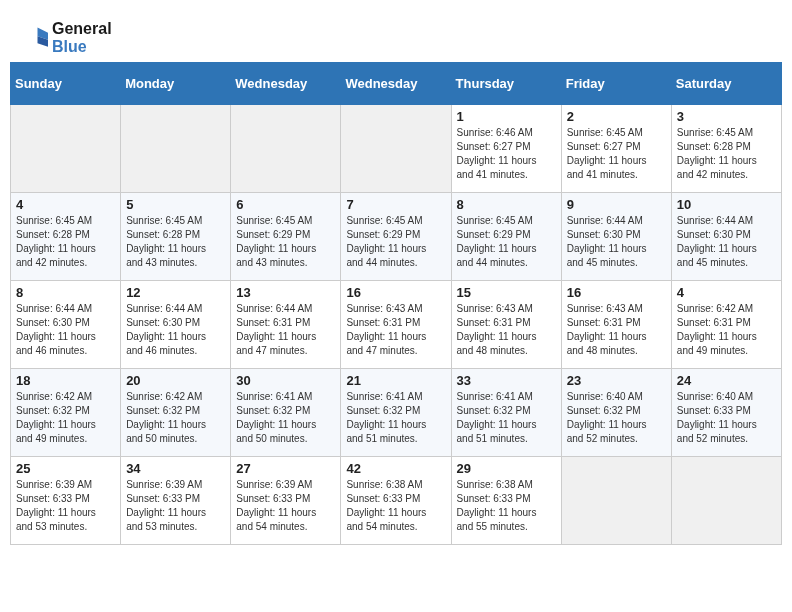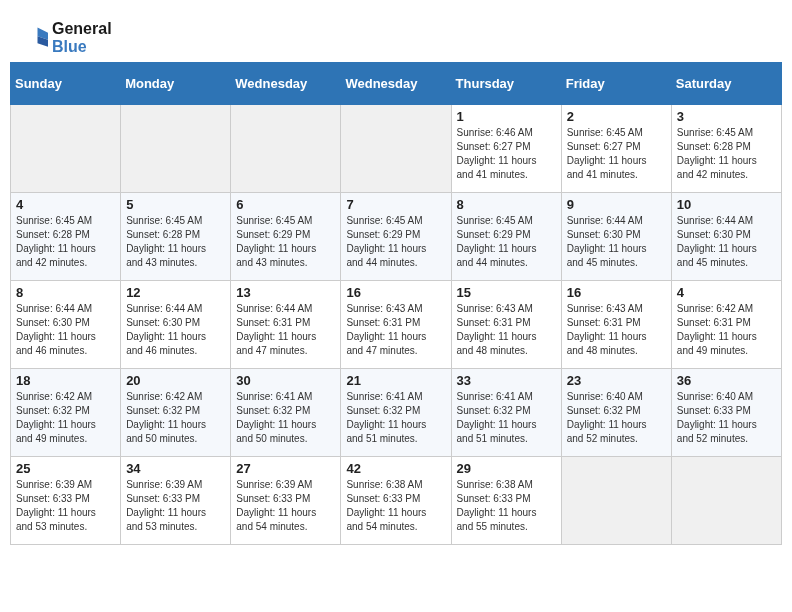--- a/index.html
+++ b/index.html
@@ -257,21 +257,21 @@
 Sunset: 6:32 PM
 Daylight: 11 hours and 51 minutes.</div>
         </td>
         <td>
           <span class="day-num">23</span>
           <div class="day-info" style="white-space: pre-line;">Sunrise: 6:40 AM
 Sunset: 6:32 PM
 Daylight: 11 hours and 52 minutes.</div>
         </td>
         <td>
-          <span class="day-num">36</span>
+          <span class="day-num">24</span>
           <div class="day-info" style="white-space: pre-line;">Sunrise: 6:40 AM
 Sunset: 6:33 PM
 Daylight: 11 hours and 52 minutes.</div>
         </td>
       </tr>
       <tr>
         <td>
           <span class="day-num">25</span>
           <div class="day-info" style="white-space: pre-line;">Sunrise: 6:39 AM
 Sunset: 6:33 PM

